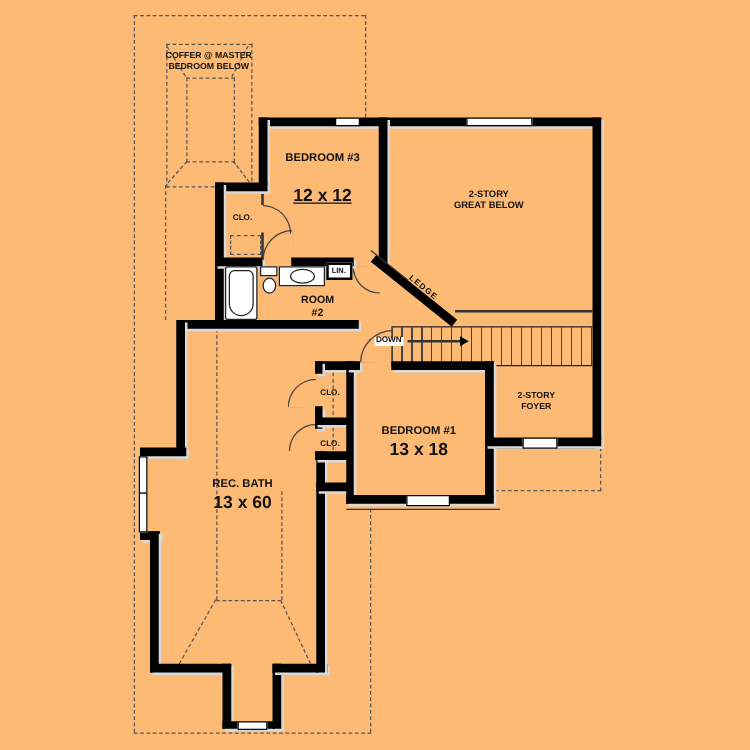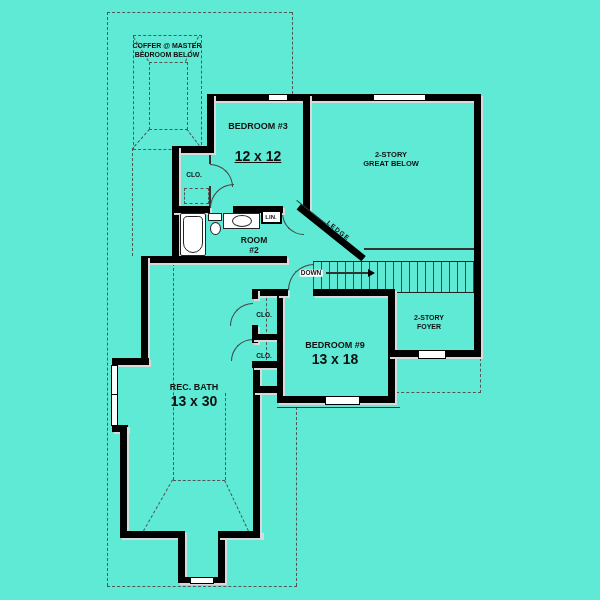--- a/index.html
+++ b/index.html
@@ -1,16 +1,16 @@
 <!DOCTYPE html>
 <html><head>
 <meta charset="utf-8">
 <style>
   html,body{margin:0;padding:0;background:#fff;}
-  .plan{position:relative;width:600px;height:600px;background:#5eead4;overflow:hidden;
+  .plan{position:relative;width:600px;height:600px;background:#fdba74;overflow:hidden;
         font-family:"Liberation Sans",sans-serif;color:#111;}
   
   .w{position:absolute;background:#000;box-shadow:2px 2px 0 #d9d9d9;z-index:3;}
   
   .t{position:absolute;background:#333;z-index:2;}
   
   .win{position:absolute;background:#fff;border:1px solid #000;box-sizing:border-box;z-index:4;}
   
   .dh{position:absolute;border-top:1.5px dashed #555;z-index:1;}
   .dv{position:absolute;border-left:1.5px dashed #555;z-index:1;}
@@ -148,18 +148,18 @@
   <span class="lbl f65" style="left:194px;top:175px;">CLO.</span>
   <span class="lbl f6" style="left:271px;top:217px;">LIN.</span>
   <span class="lbl f85" style="left:254px;top:240px;">ROOM</span>
   <span class="lbl f85" style="left:254px;top:250px;">#2</span>
   <span class="lbl f65" style="left:338px;top:231px;transform:translate(-50%,-50%) rotate(39deg);letter-spacing:1px;">LEDGE</span>
   <span class="lbl f65" style="left:311px;top:273px;background:#fff;padding:0 1px;">DOWN</span>
   <span class="lbl f7" style="left:429px;top:317px;">2-STORY</span>
   <span class="lbl f7" style="left:429px;top:326px;">FOYER</span>
   <span class="lbl f65" style="left:264px;top:315px;">CLO.</span>
   <span class="lbl f65" style="left:264px;top:356px;">CLO.</span>
-  <span class="lbl f9" style="left:335px;top:345px;">BEDROOM #9</span>
+  <span class="lbl f9" style="left:335px;top:345px;">BEDROOM #1</span>
   <span class="lbl f14" style="left:335px;top:359px;">13 x 18</span>
   <span class="lbl f9" style="left:194px;top:387px;">REC. BATH</span>
-  <span class="lbl f14" style="left:194px;top:401px;">13 x 30</span>
+  <span class="lbl f14" style="left:194px;top:401px;">13 x 60</span>
 
 </div>
 
 </body></html>

